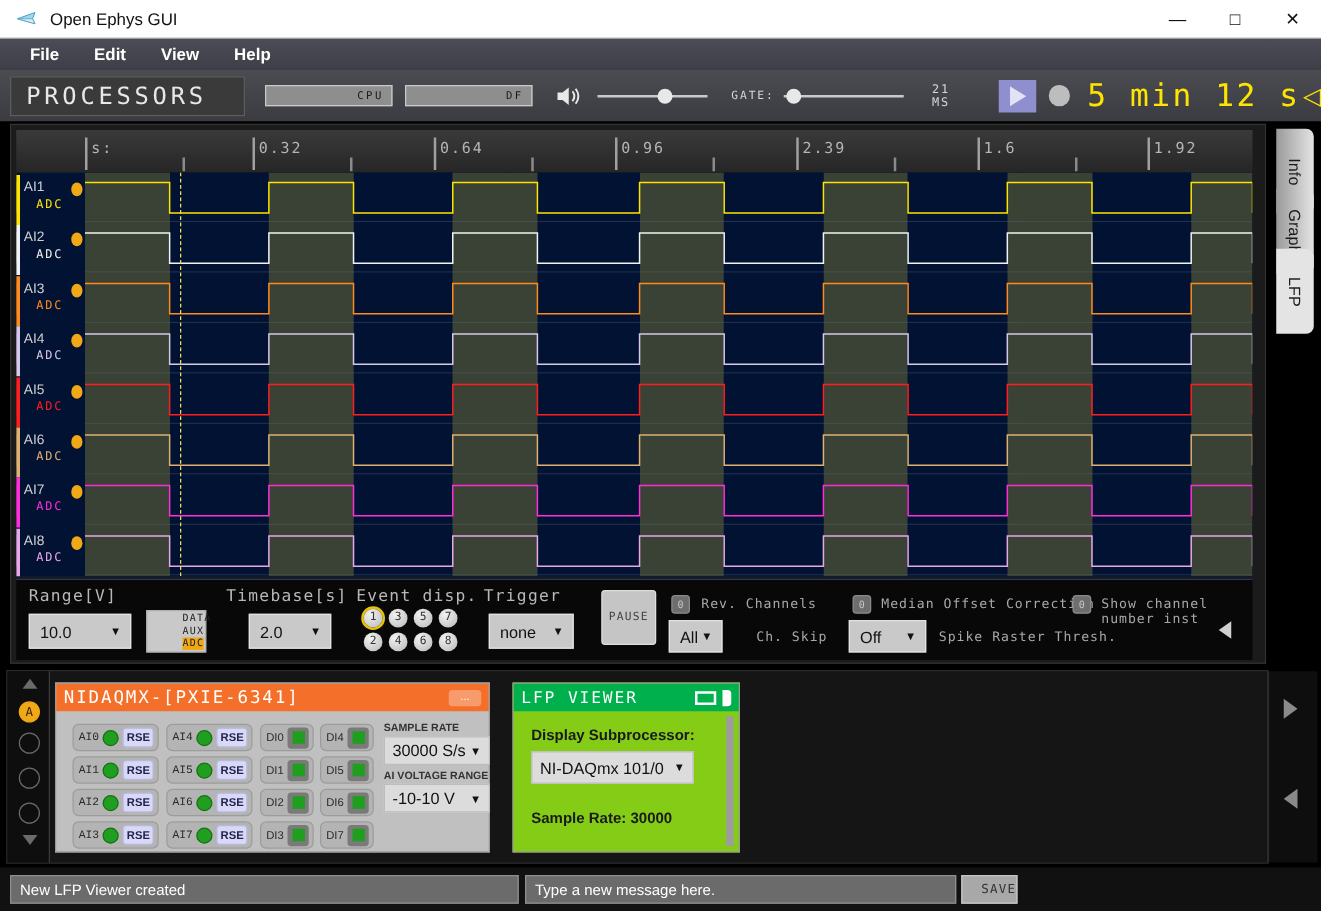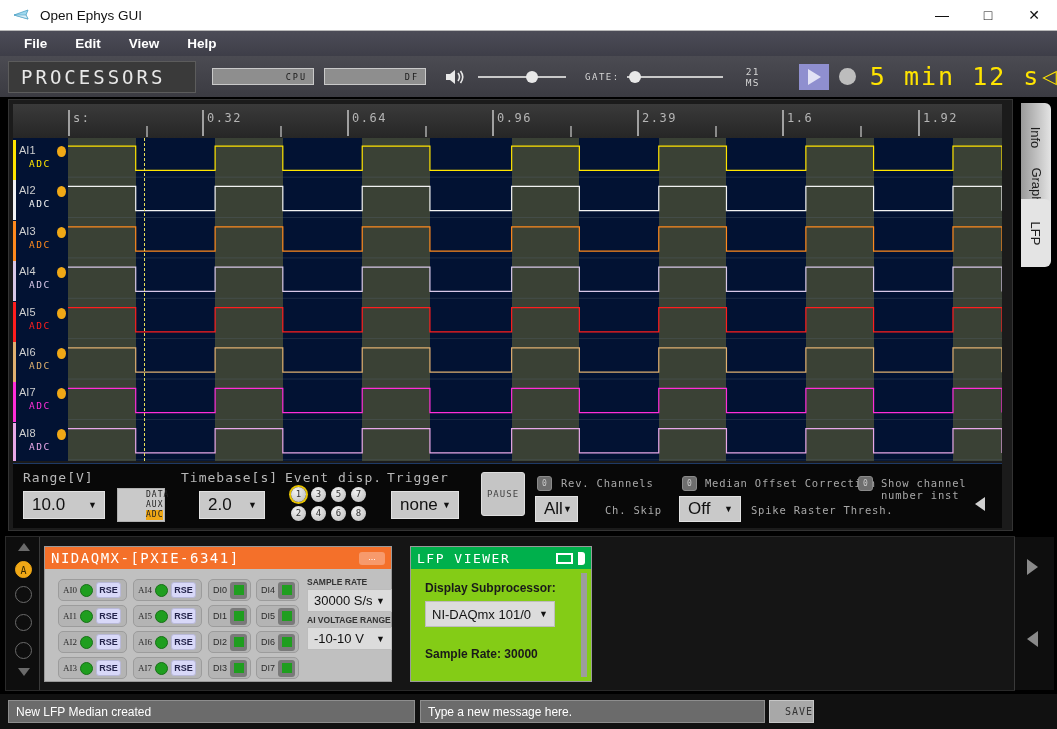--- a/index.html
+++ b/index.html
@@ -136,21 +136,21 @@
   }
   .opt-cap-sm {
     position: absolute; color: #a8a8a8; font-size: 10.5px; letter-spacing: 0.8px;
     font-family: "DejaVu Sans Mono", monospace;
   }
   .combo {
     position: absolute; background: #c9c9c9; border: 1px solid #e2e2e2;
     display: flex; align-items: center; color: #111;
     font-family: "Liberation Sans", sans-serif;
   }
-  .combo span.v { margin-left: 8px; font-size: 17px; }
+  .combo span.v { margin-left: 8px; font-size: 13px; }
   .combo span.ar { margin-left: auto; margin-right: 7px; font-size: 9px; }
   .daa {
     position: absolute; width: 48px; height: 34px; background: #c9c9c9;
     display: flex; flex-direction: column; justify-content: space-between;
     padding: 1px; border: 1px solid #b0b0b0;
   }
   .daa div {
     height: 10px; font-size: 8px; letter-spacing: 1px; text-align: center;
     color: #222; font-family: "DejaVu Sans Mono", monospace; line-height: 10px;
   }
@@ -226,21 +226,21 @@
     font-family: "DejaVu Sans Mono", monospace;
   }
   .node-dots {
     margin-left: auto; width: 26px; height: 13px; background: #f79a6c; border-radius: 3px;
     color: #fff; font-size: 9px; text-align: center; line-height: 11px;
   }
   .ai-cell {
     position: absolute; width: 69px; height: 22px; background: #b4b4b4;
     border: 1px solid #9c9c9c; border-radius: 5px; display: flex; align-items: center;
   }
-  .ai-cell .nm { margin-left: 4px; font-size: 9px; color: #2a2a2a; font-family: Liberation Serif, serif; text-align: center; }
+  .ai-cell .nm { margin-left: 4px; font-size: 9px; color: #2a2a2a; font-family: Liberation Mono, monospace; text-align: center; }
   .ai-cell .led { margin-left: 3px; width: 13px; height: 13px; border-radius: 50%; background: #1f9e1f; border: 1px solid #167016; }
   .ai-cell .rse {
     margin-left: 3px; width: 25px; height: 16px; background: #d8d8f8; border: 1px solid #b9b9d9;
     border-radius: 3px; font-size: 9px; color: #23234a; text-align: center; line-height: 14px;
     font-family: "Liberation Sans", sans-serif; font-weight: bold;
   }
   .di-cell {
     position: absolute; width: 43px; height: 22px; background: #b4b4b4;
     border: 1px solid #9c9c9c; border-radius: 5px; display: flex; align-items: center;
   }
@@ -655,18 +655,18 @@
       <div class="scroll-bar"></div>
     </div>
 
     <div class="rail right">
       <div class="tri-r" style="top:22px;"></div>
       <div class="tri-l" style="top:94px;"></div>
     </div>
   </div>
 
   <div class="botbar">
-    <div class="msg-box" style="left:8px; top:6px; width:407px;">New LFP Median created</div>
+    <div class="msg-box" style="left:8px; top:6px; width:407px;">New LFP Viewer created</div>
     <div class="msg-box" style="left:420px; top:6px; width:345px;">Type a new message here.</div>
     <div class="save-btn" style="left:769px; top:6px;">SAVE</div>
   </div>
 
 </div>
 
 </body></html>

